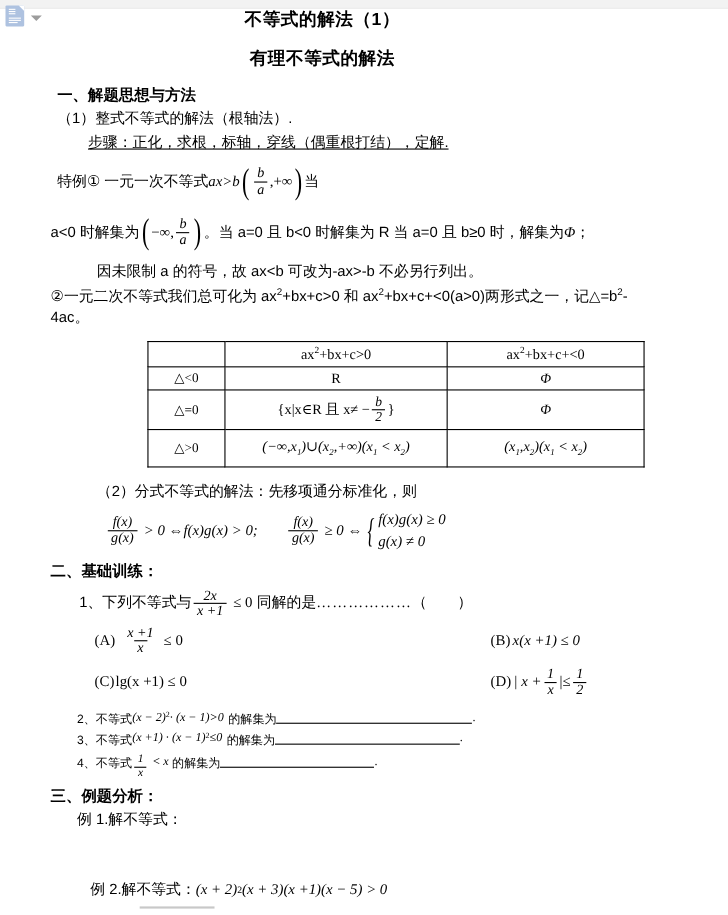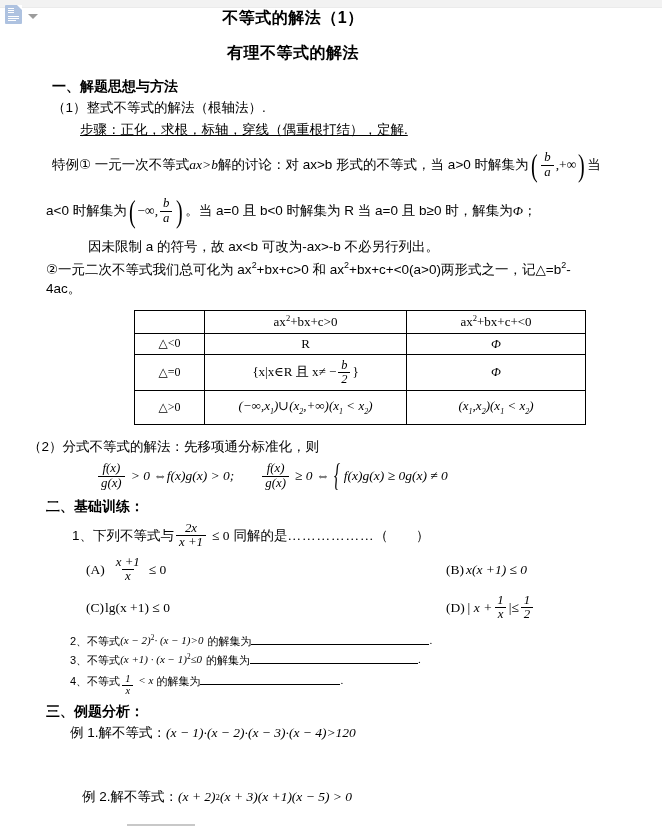--- a/index.html
+++ b/index.html
@@ -231,21 +231,20 @@
     <div class="title1">不等式的解法（1）</div>
     <div class="title2">有理不等式的解法</div>
 
     <div class="sec-head cn">一、解题思想与方法</div>
     <div class="para cn">（1）整式不等式的解法（根轴法）.</div>
     <div class="para ind cn">步骤：正化，求根，标轴，穿线（偶重根打结），定解.</div>
 
     <div class="mathline" style="margin:12px 0 0 52px;">
       <span class="cn">特例①  一元一次不等式 </span>
       <span class="it">ax&gt;b</span>
-      <span class="cn"> 解的讨论：对 ax&gt;b 形式的不等式，当 a&gt;0 时解集为</span>
       <span class="bigparen">
         <span class="pl">(</span>
         <span class="frac">
           <span class="num mi">b</span>
           <span class="den mi">a</span>
         </span>
         <span>,+∞</span>
         <span class="pr">)</span>
       </span>
       <span class="cn">当</span>
@@ -313,38 +312,38 @@
               <span>(−∞,</span><span class="mi">x</span><sub class="sb">1</sub><span>)∪(</span><span class="mi">x</span><sub class="sb">2</sub><span>,+∞)(</span><span class="mi">x</span><sub class="sb">1</sub><span> &lt; </span><span class="mi">x</span><sub class="sb">2</sub><span>)</span>
             </td>
             <td class="c2 it">
               <span>(</span><span class="mi">x</span><sub class="sb">1</sub><span>,</span><span class="mi">x</span><sub class="sb">2</sub><span>)(</span><span class="mi">x</span><sub class="sb">1</sub><span> &lt; </span><span class="mi">x</span><sub class="sb">2</sub><span>)</span>
             </td>
           </tr>
         </tbody>
       </table>
     </div>
 
-    <div class="para cn" style="margin:12px 0 0 28px;">（2）分式不等式的解法：先移项通分标准化，则</div>
+    <div class="para cn" style="margin:12px 0 0 88px;">（2）分式不等式的解法：先移项通分标准化，则</div>
 
     <div class="mathline it" style="margin:6px 0 0 96px;">
       <span class="frac">
         <span class="num mi">f(x)</span>
         <span class="den mi">g(x)</span>
       </span>
       <span style="margin-left:4px;">&gt; 0 ⇔ </span>
       <span class="mi">f(x)g(x) &gt; 0;</span>
       <span style="display:inline-block;width:26px;"></span>
       <span class="frac">
         <span class="num mi">f(x)</span>
         <span class="den mi">g(x)</span>
       </span>
       <span style="margin-left:4px;">≥ 0 ⇔</span>
       <span style="display:inline-flex;align-items:center;margin-left:2px;">
         <span style="font-size:2.3em;line-height:0.62;transform:scaleX(0.5);display:inline-block;">{</span>
-        <span style="display:inline-flex;line-height:1.5;">
+        <span style="display:inline-flex;flex-direction:column;line-height:1.5;">
           <span class="mi">f(x)g(x) ≥ 0</span>
           <span class="mi">g(x) ≠ 0</span>
         </span>
       </span>
     </div>
 
     <div class="sec-head cn" style="margin:8px 0 0 46px;">二、基础训练：</div>
 
     <div class="mathline" style="margin:6px 0 0 72px;">
       <span class="cn">1、下列不等式与</span>
@@ -422,21 +421,20 @@
       <span class="cn">的解集为</span>
       <span class="blank" style="width:140px;"></span>
       <span>.</span>
     </div>
 
     <div class="sec-head cn" style="margin:6px 0 0 46px;">三、例题分析：</div>
 
     <div class="ex-line">
       <span class="cn">例 1.</span>
       <span class="cn">解不等式：</span>
-      <span class="mi">(x − 1)·(x − 2)·(x − 3)·(x − 4)&gt;120</span>
     </div>
 
     <div class="ex-line" style="margin-top:46px;margin-left:82px;">
       <span class="cn">例 2.</span>
       <span class="cn">解不等式：</span>
       <span class="mi">(x + 2)</span>
         <sup class="exp">2</sup>
         <span class="mi">(x + 3)(x +1)(x − 5) &gt; 0</span>
     </div>
 

